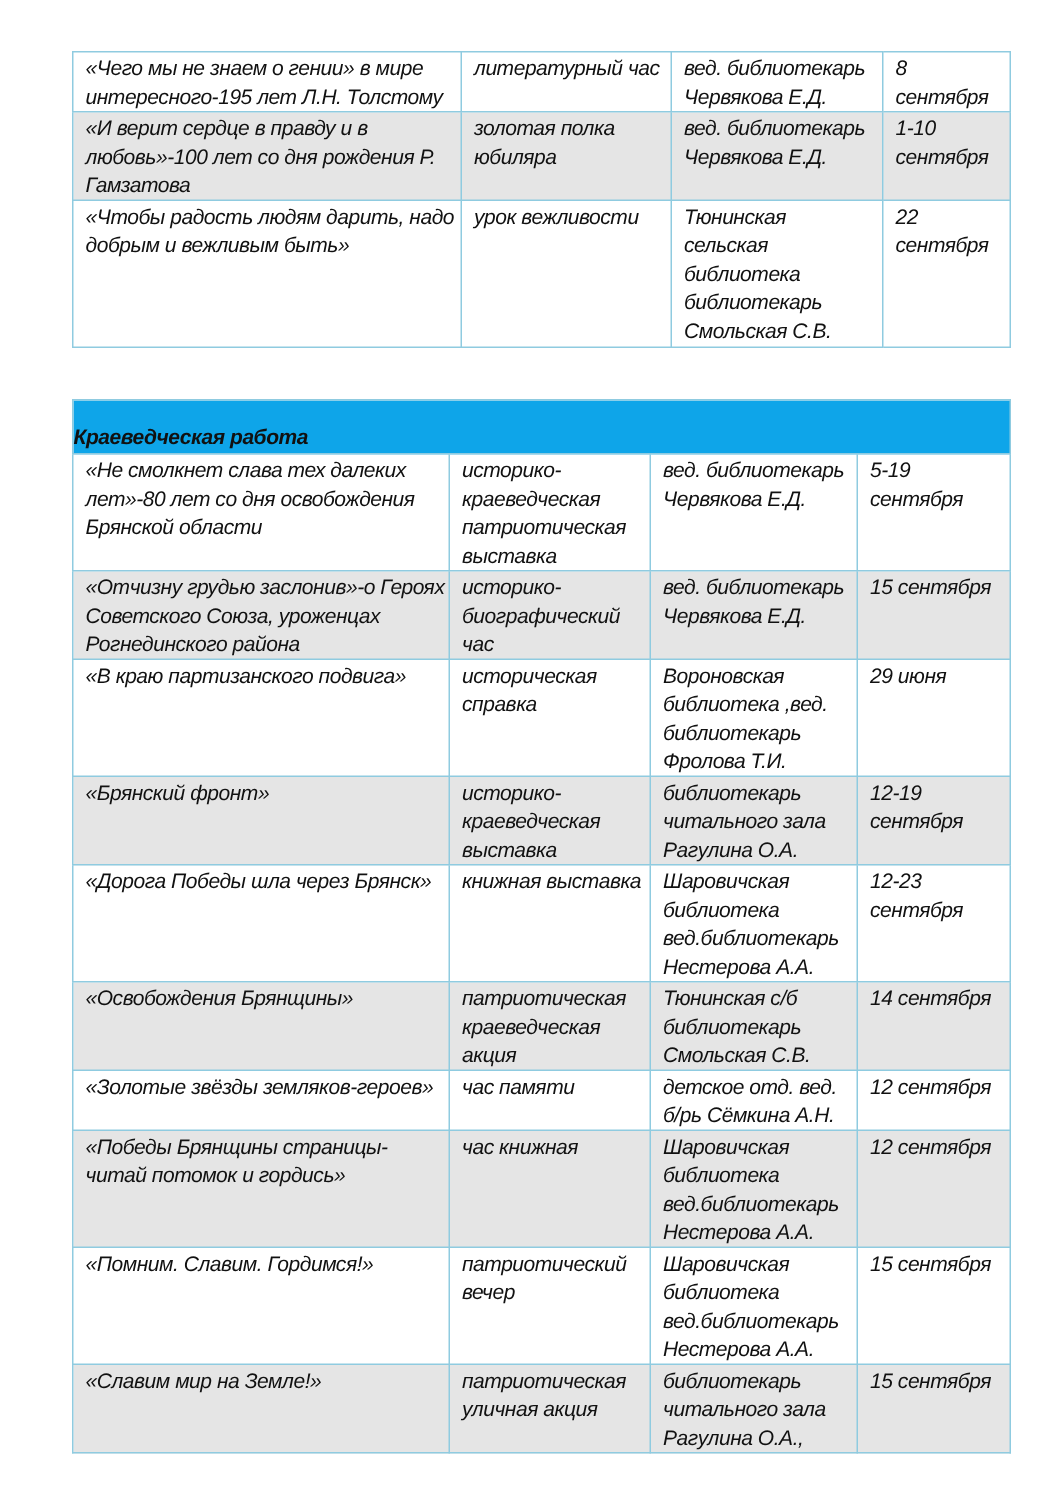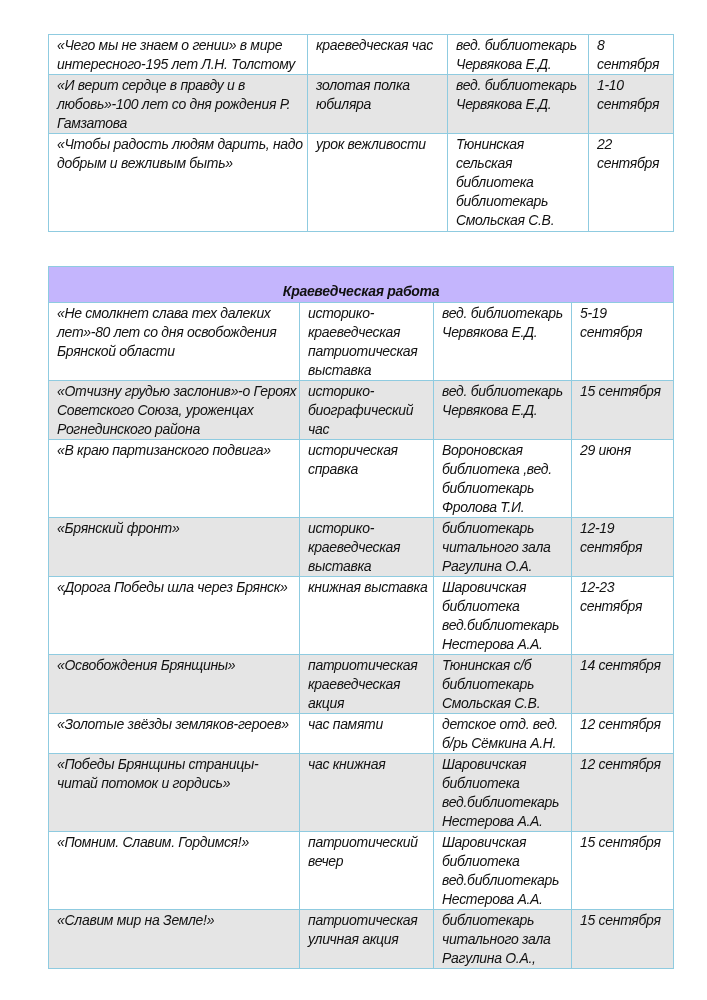--- a/index.html
+++ b/index.html
@@ -5,38 +5,38 @@
   html, body { margin: 0; padding: 0; background: #ffffff; }
   body { width: 707px; height: 1000px; position: relative; overflow: hidden;
          font-family: "Liberation Sans", sans-serif; color: #111; }
   .tbl { position: absolute; left: 48px; top: 34px; width: 625px;
          border-collapse: collapse; table-layout: fixed; font-size: 14px; line-height: 19px; }
   .tbl td { border: 1.5px solid #8fcbe0; vertical-align: top; padding: 1px 0 0 8px;
             font-family: "Liberation Sans", sans-serif; letter-spacing: -0.3px; font-style: italic; }
   .tbl tr.shade td { background: #e5e5e5; }
   .tbl tr.white td { background: #ffffff; }
   .tbl2 { top: 266px; }
-  .section td { height: 34px; text-align: center; vertical-align: bottom; padding: 0 0 1px 0;
-                font-style: italic; font-weight: bold; background: #c4b5fd; }
+  .section td { height: 34px; vertical-align: bottom; padding: 0 0 1px 0;
+                font-style: italic; font-weight: bold; background: #0ea5e9; }
   .cell-text { white-space: pre-line; }
 </style>
 </head>
 <body>
 
 <table class="tbl">
   <colgroup>
       <col style="width:259px">
       <col style="width:140px">
       <col style="width:141px">
       <col style="width:85px">
     </colgroup>
   <tbody id="top-body">
       <tr class="white" style="height: 40px;">
         <td class="cell-text">«Чего мы не знаем о гении» в мире интересного-195 лет Л.Н. Толстому</td>
-        <td class="cell-text">краеведческая час</td>
+        <td class="cell-text">литературный час</td>
         <td class="cell-text">вед. библиотекарь Червякова Е.Д.</td>
         <td class="cell-text"> 8
 сентября</td>
       </tr>
       <tr class="shade" style="height: 57px;">
         <td class="cell-text">«И верит сердце в правду и в любовь»-100 лет со дня рождения Р. Гамзатова</td>
         <td class="cell-text">золотая полка юбиляра</td>
         <td class="cell-text">вед. библиотекарь Червякова Е.Д.</td>
         <td class="cell-text">1-10
 сентября</td>

